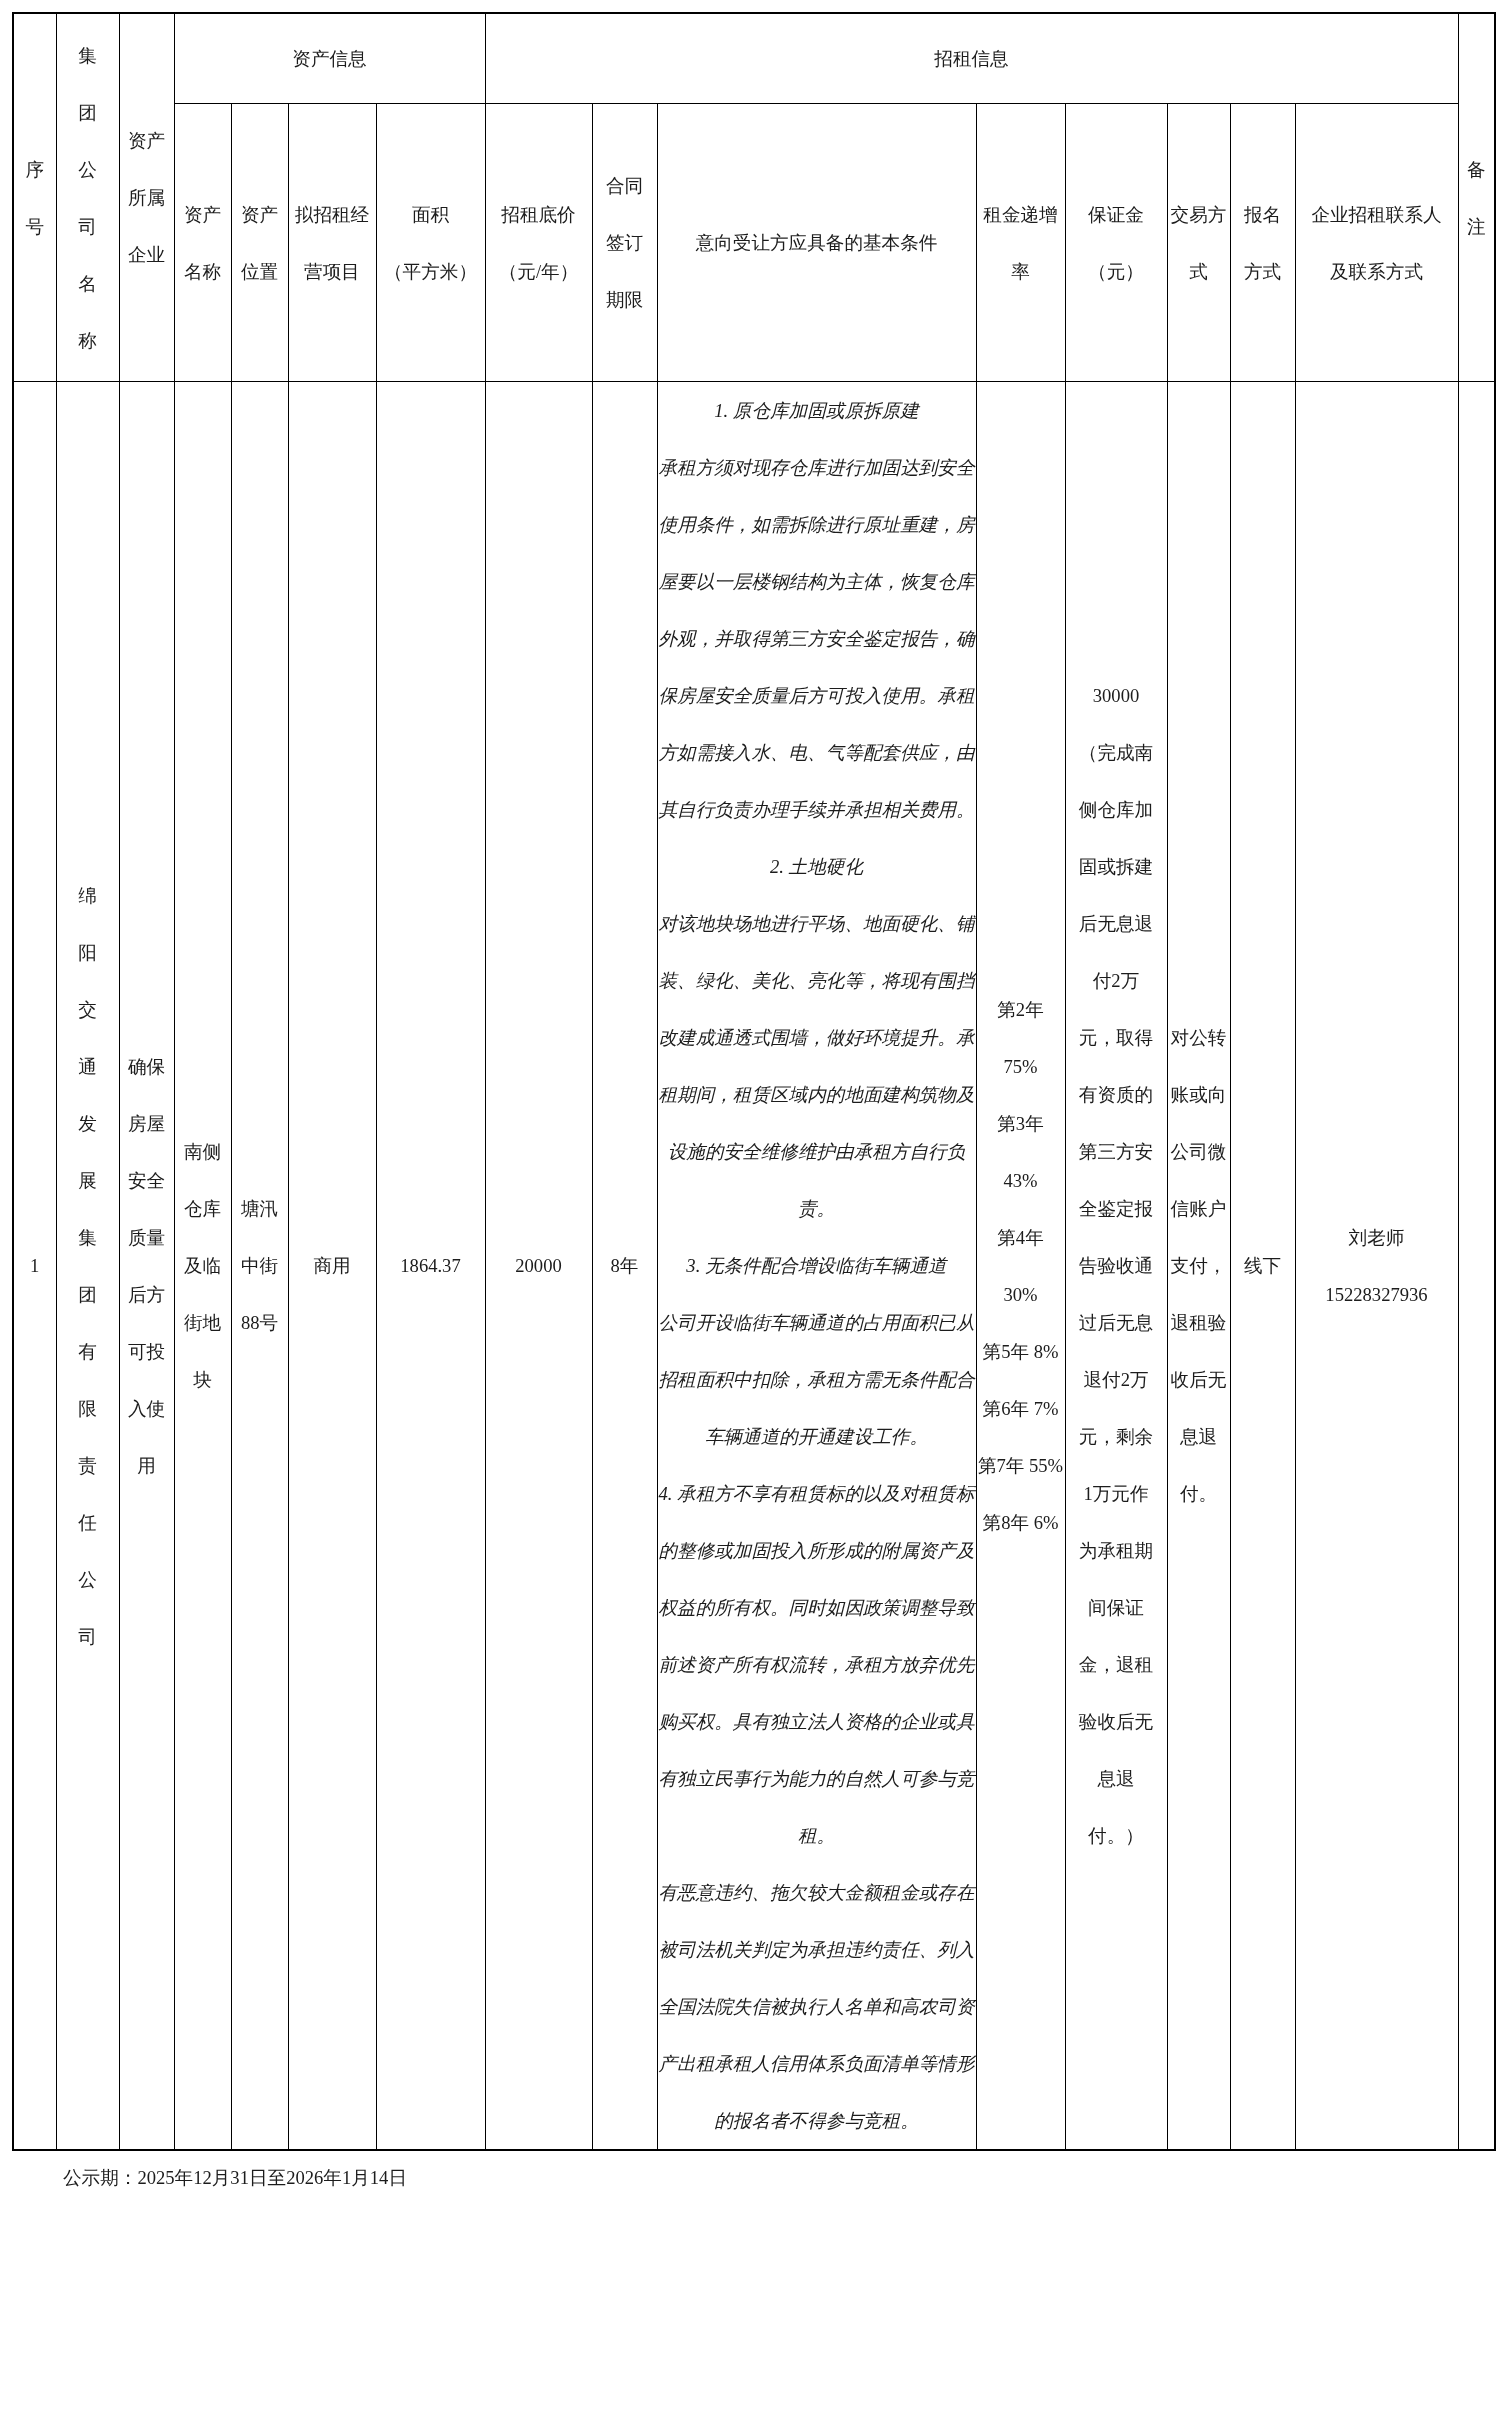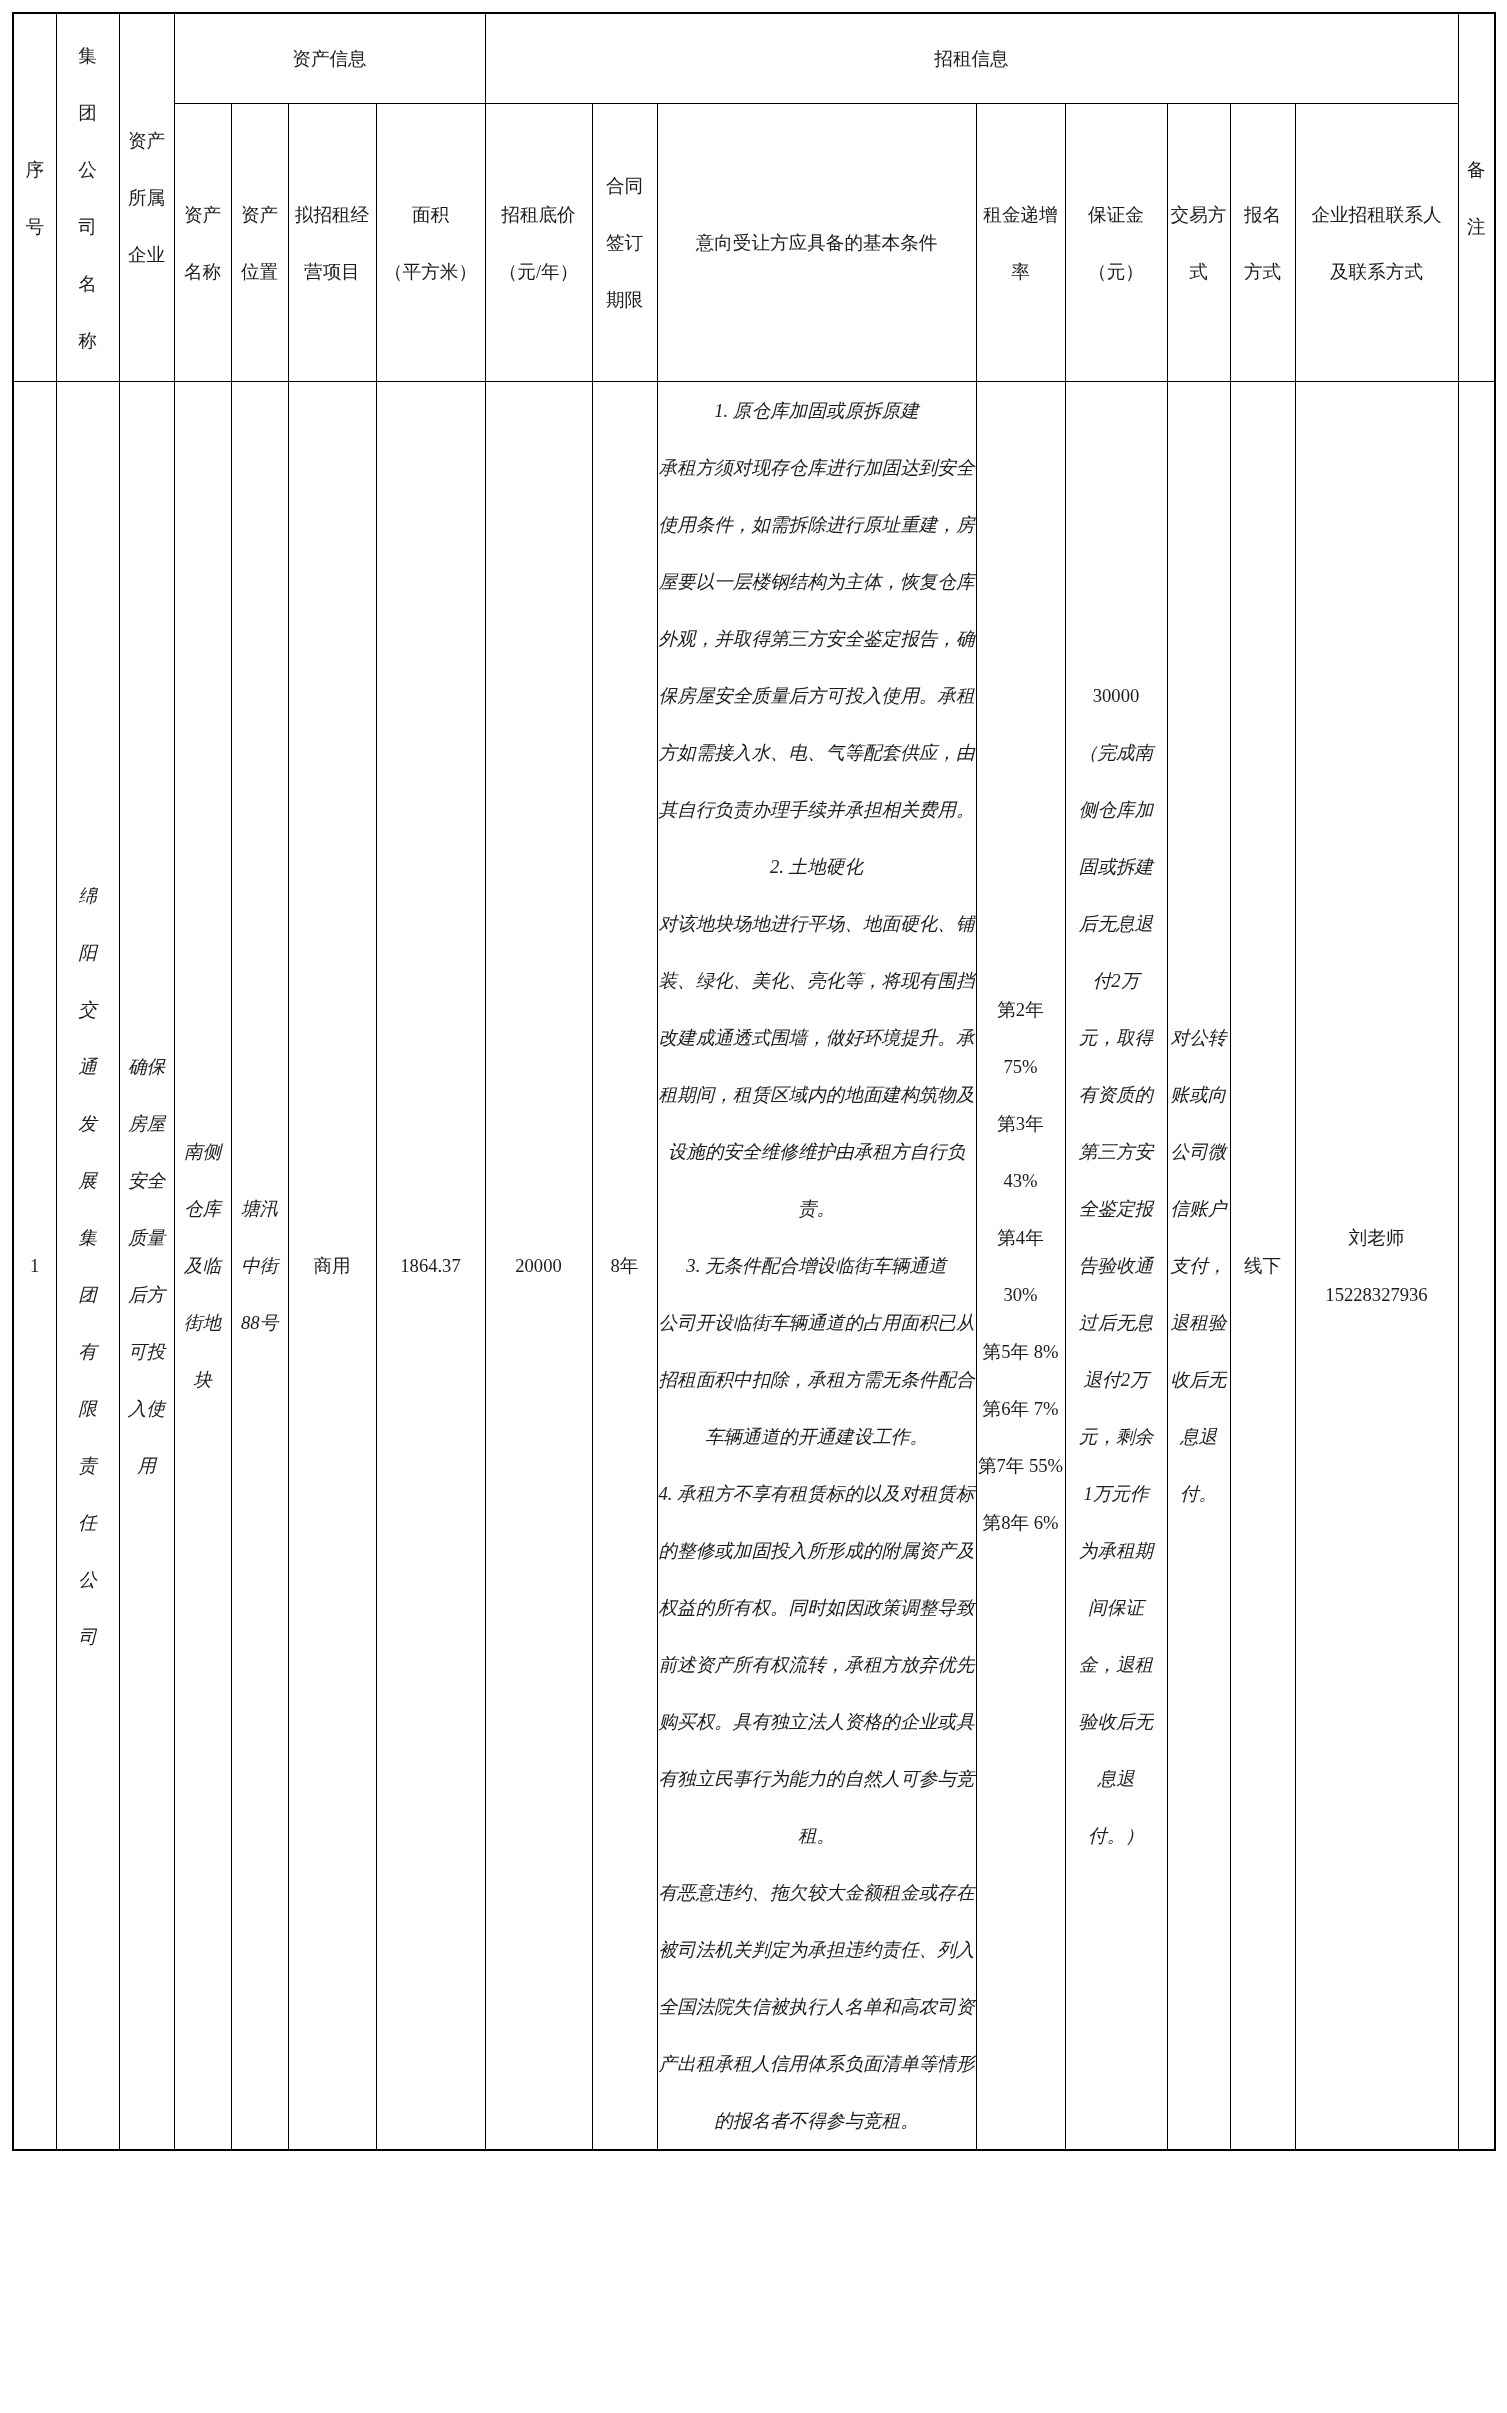--- a/index.html
+++ b/index.html
@@ -28,21 +28,20 @@
     overflow: hidden;
   }
   tr.hr1 td { height: 89px; }
   tr.hr2 td { height: 277px; }
   .pre { white-space: pre-line; }
   .vspan {
     display: inline-block;
     word-break: break-all;
     vertical-align: middle;
     text-align: center;
-    font-style: italic;
   }
   .w1 { width: 21px; }
   .w2 { width: 39px; }
   .w3 { width: 58px; }
   .w4 { width: 78px; }
   td.cond-cell {
     text-align: left;
     padding: 48px 15.3px;
   }
   td.cond-cell p { margin: 0; font-style: italic; }
@@ -181,15 +180,16 @@
       <td>线下</td>
       <td>
         <div>刘老师</div>
         <div>15228327936</div>
       </td>
       <td></td>
     </tr>
   </tbody>
     </table>
 
+  <div class="footer">公示期：2025年12月31日至2026年1月14日</div>
 
 </div>
 
 
 </body></html>

